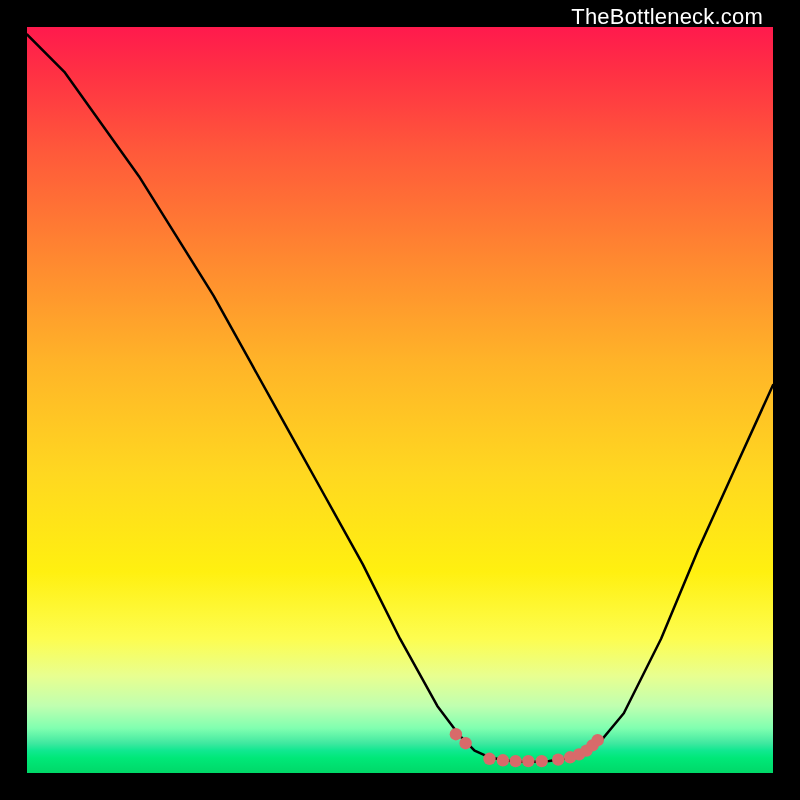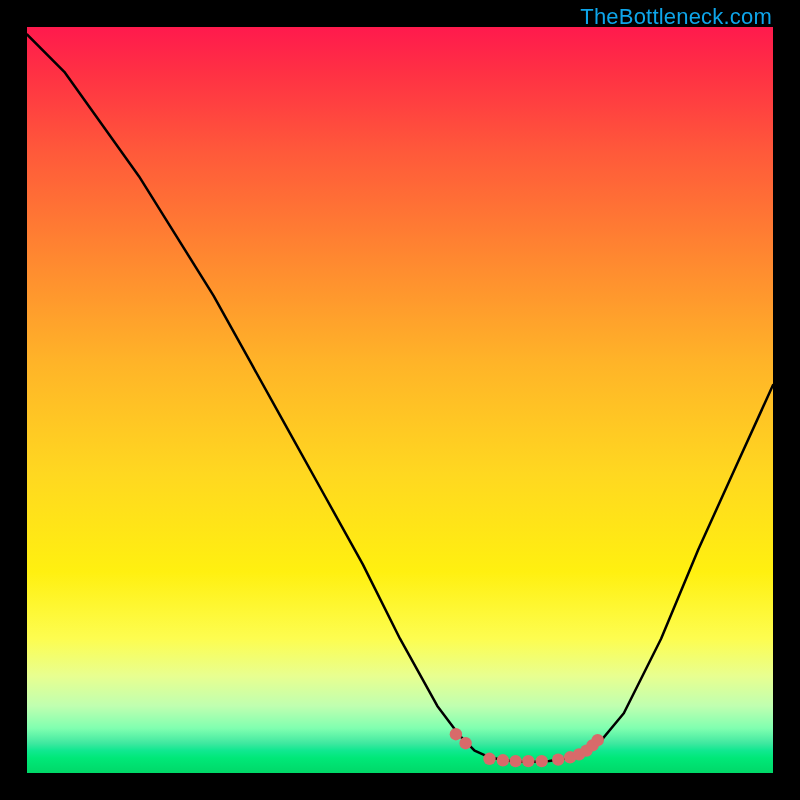--- a/index.html
+++ b/index.html
@@ -20,23 +20,23 @@
     #c0ffb0 91%,
     #80ffb0 94%,
     #40e8a0 96%,
     #10e890 97%,
     #00e878 98%,
     #00d868 100%
   );
 }
 .watermark {
   position: absolute;
-  top: 4px; right: 28px;
+  top: 4px; right: 37px;
   font: 400 22px Arial, Helvetica, sans-serif;
-  color: #0ea5e9;
+  color: #ffffff;
   letter-spacing: 0.2px;
 }
 svg.curve { position: absolute; left: 27px; top: 27px; }
 </style>
 </head>
 <body>
 
 <div class="plot-area"></div>
 
 <div class="watermark">TheBottleneck.com</div>

